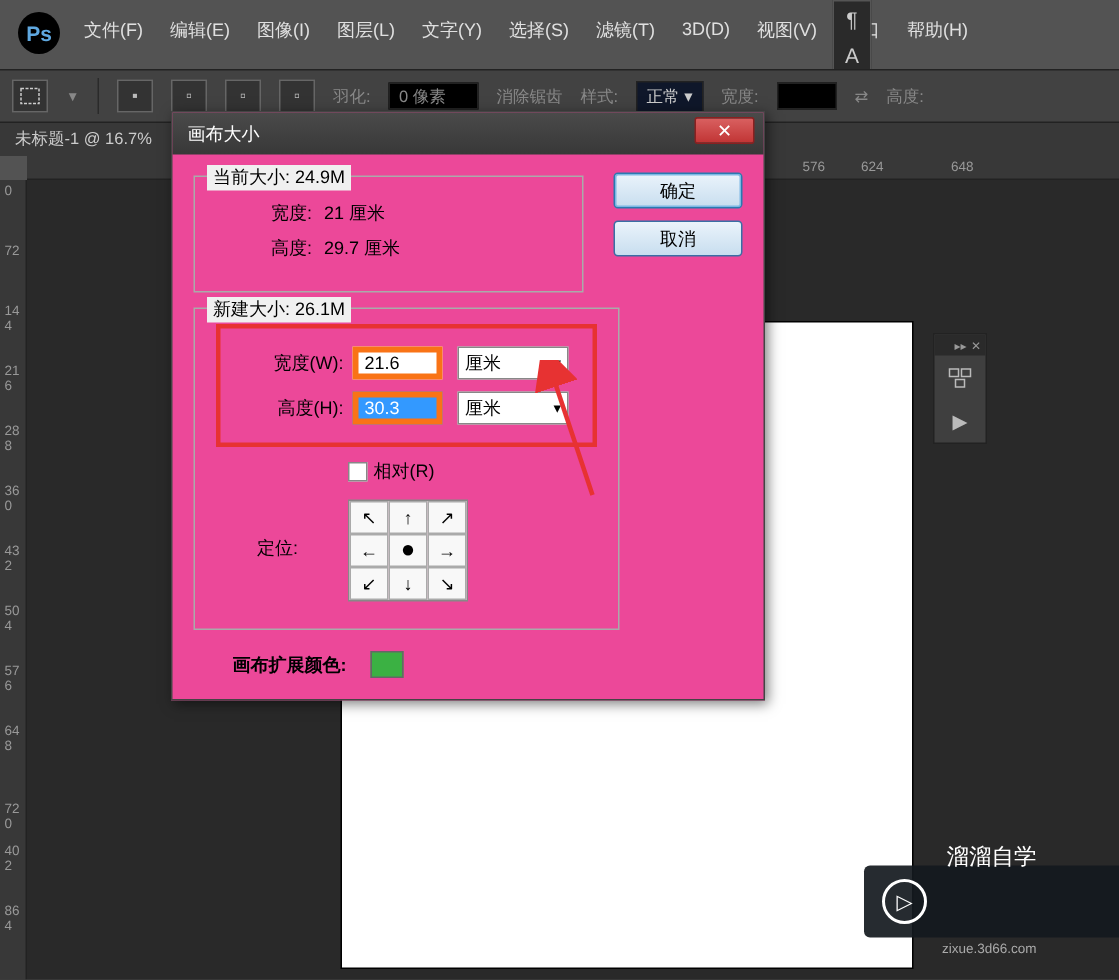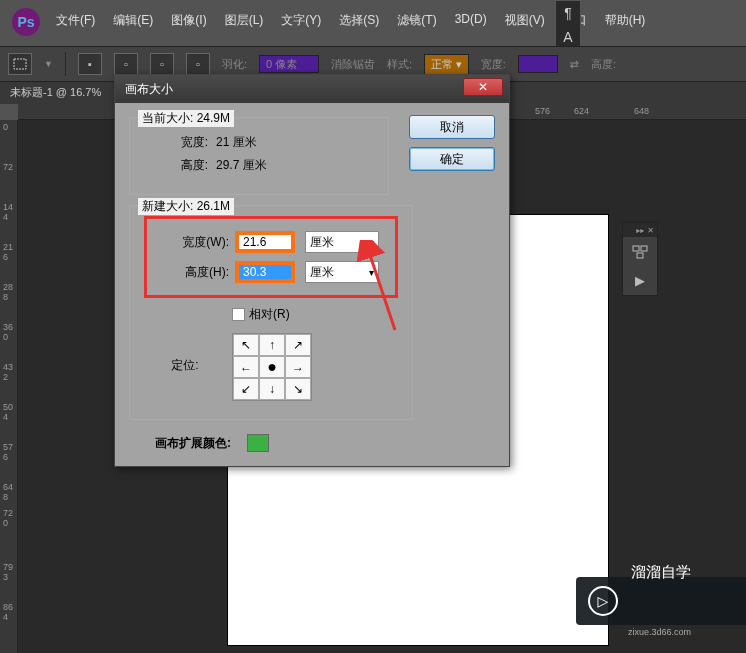--- a/index.html
+++ b/index.html
@@ -1,50 +1,50 @@
 <!DOCTYPE html>
 <html><head>
   <meta charset="utf-8">
   <style>
     * { margin: 0; padding: 0; box-sizing: border-box; font-family: "Microsoft YaHei", sans-serif; }
     body { width: 746px; height: 653px; background: #535353; overflow: hidden; position: relative; }
     
-    .ps-logo { position: absolute; top: 8px; left: 12px; width: 28px; height: 28px; background: #701a75; border-radius: 14px; display: flex; align-items: center; justify-content: center; color: #5fa8e0; font-weight: bold; font-size: 14px; }
+    .ps-logo { position: absolute; top: 8px; left: 12px; width: 28px; height: 28px; background: #000000; border-radius: 14px; display: flex; align-items: center; justify-content: center; color: #5fa8e0; font-weight: bold; font-size: 14px; }
     
     .menubar { position: absolute; top: 8px; left: 48px; display: flex; gap: 2px; color: #e0e0e0; font-size: 12px; }
     .menubar span { padding: 4px 8px; cursor: pointer; }
     
     .topicons { position: absolute; top: 0; left: 555px; display: flex; flex-direction: column; background: #2a2a2a; border: 1px solid #555; }
     .topicons div { width: 24px; height: 24px; color: #ccc; display: flex; align-items: center; justify-content: center; font-size: 14px; }
     
     .toolbar { position: absolute; top: 46px; left: 0; right: 0; height: 36px; background: #424242; border-top: 1px solid #222; border-bottom: 1px solid #222; display: flex; align-items: center; padding: 0 8px; color: #bbb; font-size: 11px; gap: 12px; }
     .tool-btn { width: 24px; height: 22px; background: #333; border: 1px solid #666; display: inline-flex; align-items: center; justify-content: center; }
     .tool-sep { width: 1px; height: 24px; background: #2a2a2a; }
     .tool-label { color: #888; }
-    .tool-input { background: #4c1d95; border: 1px solid #222; color: #888; padding: 2px 6px; width: 60px; font-size: 11px; }
-    .tool-select { background: #a16207; border: 1px solid #222; color: #ccc; padding: 2px 6px; font-size: 11px; }
+    .tool-input { background: #000000; border: 1px solid #222; color: #888; padding: 2px 6px; width: 60px; font-size: 11px; }
+    .tool-select { background: #0f172a; border: 1px solid #222; color: #ccc; padding: 2px 6px; font-size: 11px; }
     
     .tab-bar { position: absolute; top: 82px; left: 0; right: 0; height: 22px; background: #383838; color: #ccc; font-size: 11px; padding: 3px 10px; }
     
     .ruler-h { position: absolute; top: 104px; left: 18px; right: 0; height: 16px; background: #383838; border-bottom: 1px solid #222; color: #999; font-size: 9px; overflow: hidden; }
     .ruler-h span { position: absolute; top: 2px; }
     .ruler-v { position: absolute; top: 120px; left: 0; width: 18px; bottom: 0; background: #383838; border-right: 1px solid #222; color: #999; font-size: 9px; overflow: hidden; }
     .ruler-v span { position: absolute; left: 3px; writing-mode: horizontal-tb; }
     
     .canvas-area { position: absolute; top: 120px; left: 18px; right: 0; bottom: 0; background: #292929; }
     .canvas { position: absolute; top: 95px; left: 210px; width: 380px; height: 430px; background: #fff; box-shadow: 0 0 0 1px #000; }
     
     .right-panel { position: absolute; top: 222px; right: 88px; width: 36px; background: #3f3f3f; border: 1px solid #222; }
     .right-panel-header { height: 14px; background: #2a2a2a; display: flex; justify-content: flex-end; align-items: center; gap: 3px; padding-right: 3px; }
     .right-panel-header span { color: #999; font-size: 8px; }
     .right-panel-body { padding: 6px 0; display: flex; flex-direction: column; align-items: center; gap: 10px; }
     .panel-icon { width: 20px; height: 18px; color: #bbb; display: flex; align-items: center; justify-content: center; font-size: 13px; }
     
     
-    .dialog { position: absolute; top: 74px; left: 114px; width: 396px; background: #a3a3a3; border: 1px solid #444; box-shadow: 2px 2px 8px rgba(0,0,0,0.5); }
+    .dialog { position: absolute; top: 74px; left: 114px; width: 396px; background: #ec4899; border: 1px solid #444; box-shadow: 2px 2px 8px rgba(0,0,0,0.5); }
     .dialog-title { height: 28px; background: linear-gradient(#4a4a4a, #383838); color: #fff; font-size: 12px; display: flex; align-items: center; padding: 0 10px; position: relative; }
     .dialog-close { position: absolute; right: 6px; top: 3px; width: 40px; height: 18px; background: linear-gradient(#d96060, #c13535); border: 1px solid #8a2020; border-radius: 2px; color: #fff; display: flex; align-items: center; justify-content: center; font-size: 12px; cursor: pointer; }
     .dialog-body { padding: 14px; font-size: 12px; color: #000; position: relative; }
     
     .fieldset { border: 1px solid #aaa; padding: 10px 14px 14px; margin-bottom: 10px; position: relative; }
     .fieldset-legend { position: absolute; top: -8px; left: 8px; background: #f0f0f0; padding: 0 4px; font-size: 12px; }
     .info-row { display: flex; margin: 6px 0; align-items: center; }
     .info-label { width: 72px; text-align: right; padding-right: 8px; }
     .info-val { }
     
@@ -147,22 +147,22 @@
   <span style="top:2px">0</span>
   <span style="top:42px">72</span>
   <span style="top:82px">14 4</span>
   <span style="top:122px">21 6</span>
   <span style="top:162px">28 8</span>
   <span style="top:202px">36 0</span>
   <span style="top:242px">43 2</span>
   <span style="top:282px">50 4</span>
   <span style="top:322px">57 6</span>
   <span style="top:362px">64 8</span>
-  <span style="top:388px">72 0</span>
-  <span style="top:442px">79 3</span>
+  <span style="top:414px">72 0</span>
+  <span style="top:442px">40 2</span>
   <span style="top:482px">86 4</span>
 </div>
 
 <div class="canvas-area">
   <div class="canvas"></div>
 </div>
 
 <div class="right-panel">
   <div class="right-panel-header">
     <span>▸▸</span>
@@ -180,22 +180,22 @@
   </div>
 </div>
 
 <div class="dialog">
   <div class="dialog-title">
     <span>画布大小</span>
     <div class="dialog-close">✕</div>
   </div>
   <div class="dialog-body">
     <div class="dialog-buttons">
+      <div class="dlg-btn default">确定</div>
       <div class="dlg-btn">取消</div>
-      <div class="dlg-btn default">确定</div>
     </div>
 
     <div class="fieldset" style="width:260px">
       <div class="fieldset-legend">
         <span>当前大小:</span>
         <span>24.9M</span>
       </div>
       <div class="info-row">
         <span class="info-label">宽度:</span>
         <span class="info-val">21 厘米</span>

